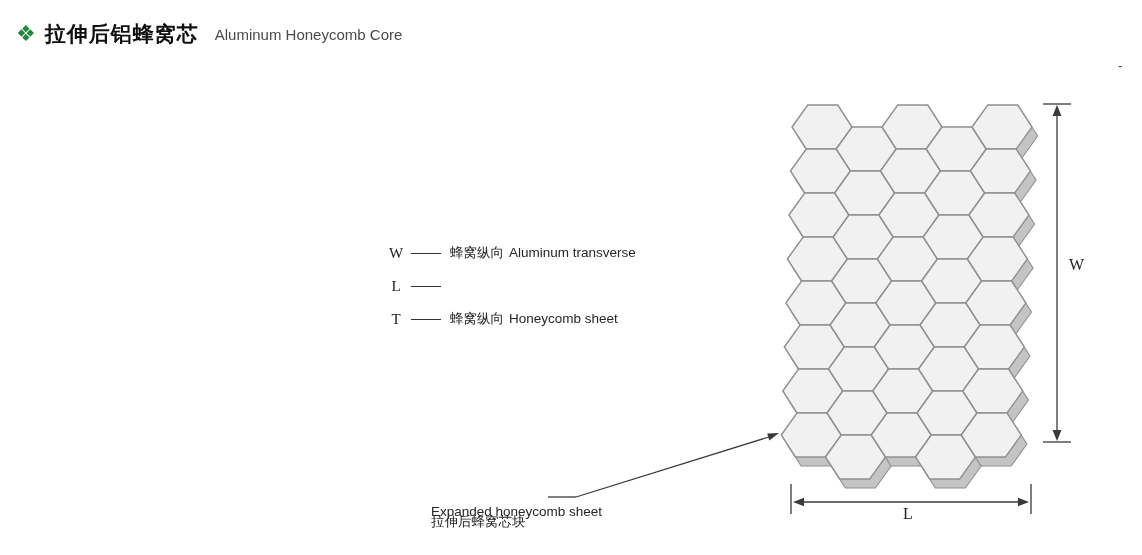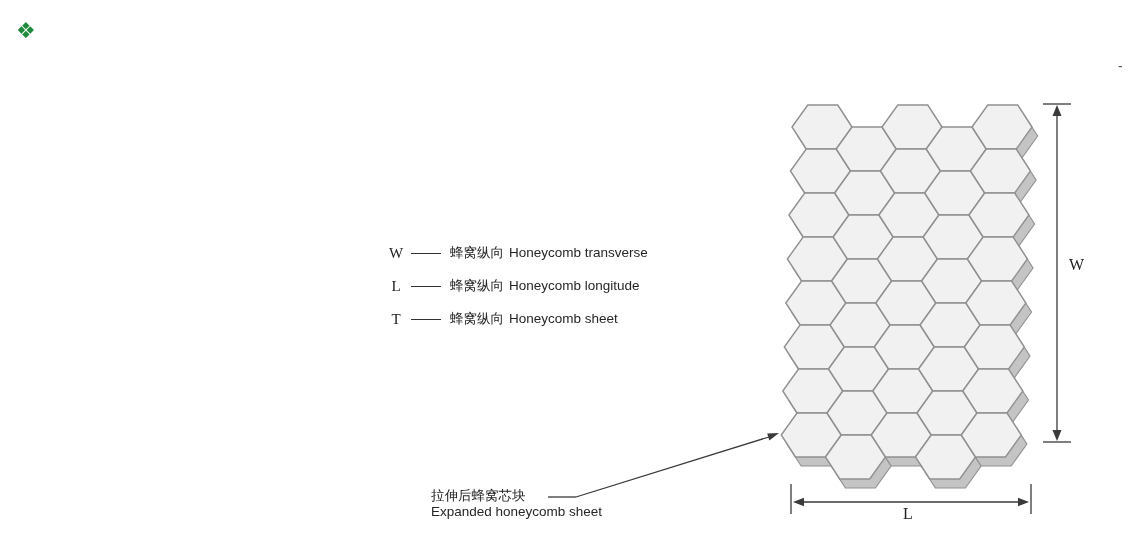--- a/index.html
+++ b/index.html
@@ -125,39 +125,40 @@
       <path d="M1057,105 L1052.5,116 L1061.5,116 Z"></path>
       <path d="M1057,441 L1052.5,430 L1061.5,430 Z"></path>
       <path d="M793,502 L804,497.8 L804,506.2 Z"></path>
       <path d="M1029,502 L1018,497.8 L1018,506.2 Z"></path>
       <path d="M779,433 L769.3,440.6 L767.2,433.4 Z"></path>
     </g>
   </svg>
 
   <div class="header">
     <span class="hdr-icon">❖</span>
+    <span class="title-zh">拉伸后铝蜂窝芯</span>
+    <span class="title-en">Aluminum Honeycomb Core</span>
   </div>
 
   <div class="legend-row" style="left:388px;top:244px;">
     <span class="legend-sym">W</span>
     <span class="legend-dash"></span>
-    <span class="legend-text"><span class="zh">蜂窝纵向</span><span>Honeycomb transverse</span></span>
+    <span class="legend-text"><span class="zh">蜂窝纵向</span><span>Aluminum transverse</span></span>
   </div>
   <div class="legend-row" style="left:388px;top:277px;">
     <span class="legend-sym">L</span>
     <span class="legend-dash"></span>
-    <span class="legend-text"><span class="zh">蜂窝纵向</span><span>Honeycomb longitude</span></span>
   </div>
   <div class="legend-row" style="left:388px;top:310px;">
     <span class="legend-sym">T</span>
     <span class="legend-dash"></span>
     <span class="legend-text"><span class="zh">蜂窝纵向</span><span>Honeycomb sheet</span></span>
   </div>
 
   <span class="abs dim-label" style="left:1069px;top:256px;">W</span>
   <span class="abs dim-label" style="left:903px;top:505px;">L</span>
 
-  <span class="abs callout" style="left:431px;top:487px;">拉伸后蜂窝芯块</span>
+  <span class="abs callout" style="left:431px;top:513px;">拉伸后蜂窝芯块</span>
   <span class="abs callout" style="left:431px;top:504px;">Expanded honeycomb sheet</span>
 
   <span class="abs corner-mark" style="left:1118px;top:58px;">-</span>
 
 </div>
 
 </body></html>

